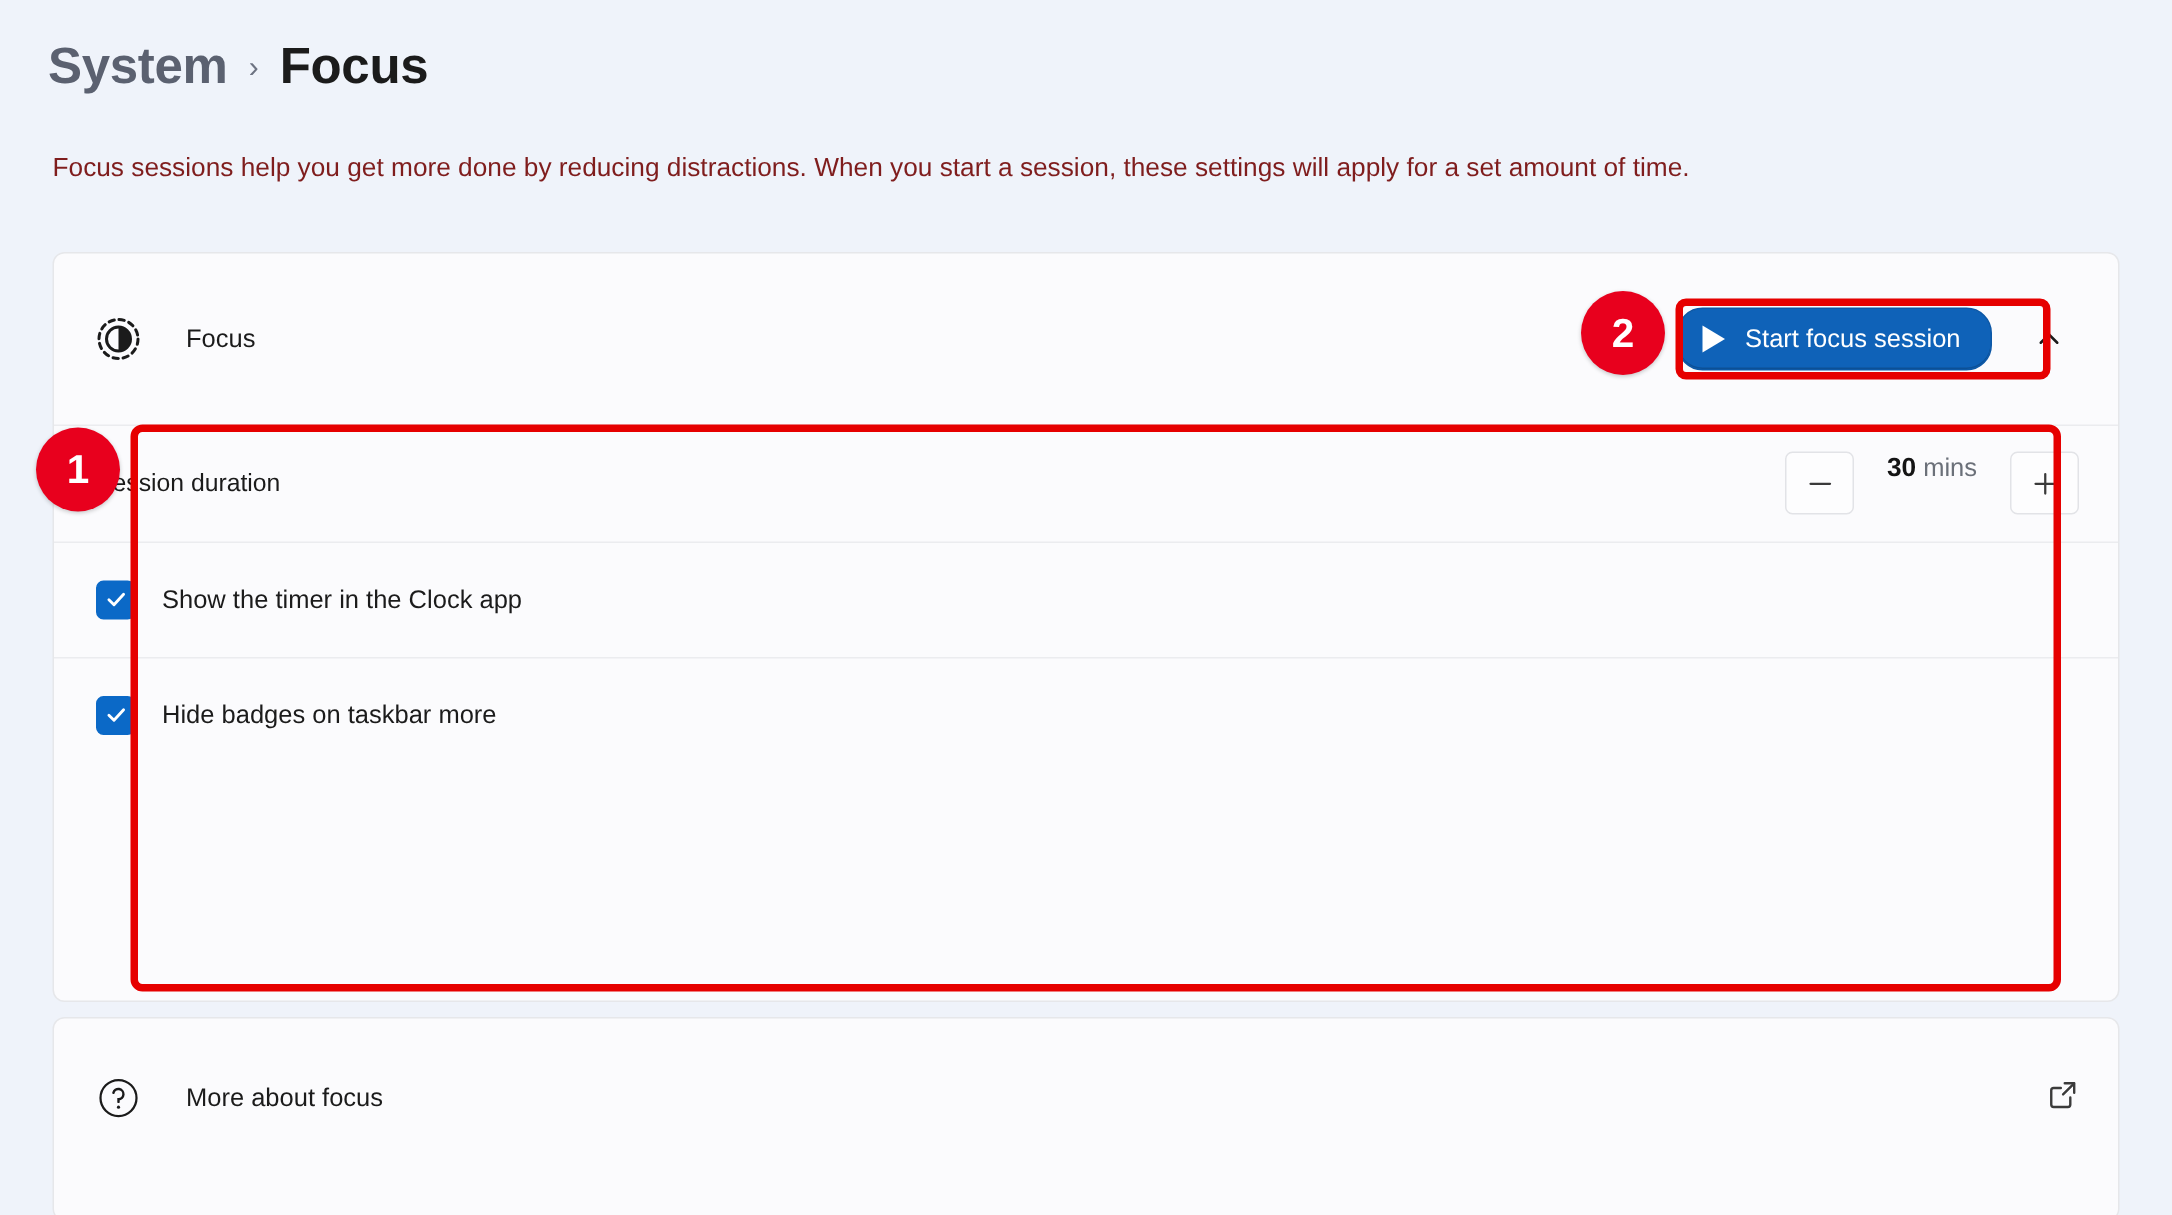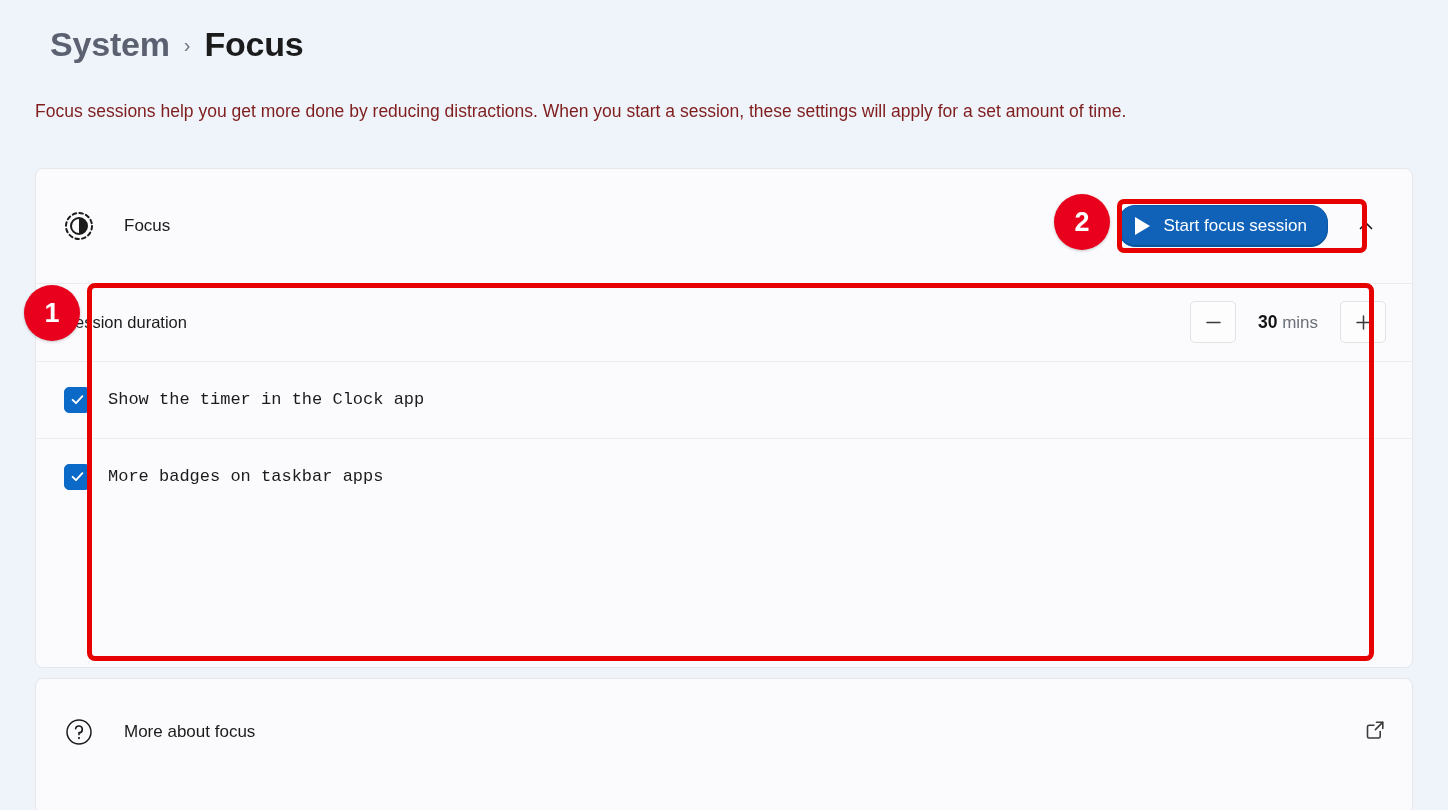--- a/index.html
+++ b/index.html
@@ -15,21 +15,21 @@
   .page {
     position: relative;
     width: 1448px;
     height: 810px;
     background: #eff3fa;
   }
 
   
   .breadcrumb {
     position: absolute;
-    left: 50px;
+    left: 32px;
     top: 20px;
     display: flex;
     align-items: center;
     gap: 14px;
     height: 48px;
   }
   .crumb-parent {
     font-size: 34px;
     font-weight: 600;
     color: #5b6170;
@@ -86,21 +86,21 @@
   .row + .row::before {
     content: "";
     position: absolute;
     left: 0; right: 0; top: 0;
     height: 1px;
     background: #ebecef;
   }
 
   .row-header { height: 114px; }
   .row-duration { height: 78px; }
-  .row-check { height: 77px; font-family: Liberation Mono, monospace; }
+  .row-check { height: 77px; }
   .row-more { height: 106px; }
 
   .row-icon {
     width: 30px;
     display: flex;
     align-items: center;
     justify-content: center;
     margin-right: 30px;
     flex: 0 0 auto;
   }
@@ -144,21 +144,21 @@
     border-radius: 5px;
     cursor: pointer;
     background: transparent;
     border: none;
     flex: 0 0 auto;
   }
 
   
   .stepper {
     display: flex;
-    align-items: center;
+    align-items: flex-start;
     gap: 0px;
     flex: 0 0 auto;
   }
   .step-btn {
     width: 46px; height: 42px;
     background: #fdfdfe;
     border: 1px solid #e2e3e7;
     border-radius: 5px;
     display: flex;
     align-items: center;
@@ -294,21 +294,21 @@
       </label>
     </div>
 
     <div class="row row-check">
       <label class="cb-wrap">
         <span class="cb">
           <svg width="15" height="15" viewBox="0 0 15 15">
             <polyline points="2.6,7.8 6,11.2 12.4,4.2" fill="none" stroke="#ffffff" stroke-width="1.9" stroke-linecap="round" stroke-linejoin="round"></polyline>
           </svg>
         </span>
-        <span class="cb-label">More badges on taskbar apps</span>
+        <span class="cb-label">Hide badges on taskbar more</span>
       </label>
     </div>
 
 
 
   </div>
 
   <div class="card" id="more-card">
     <div class="row row-more">
       <span class="row-icon">

